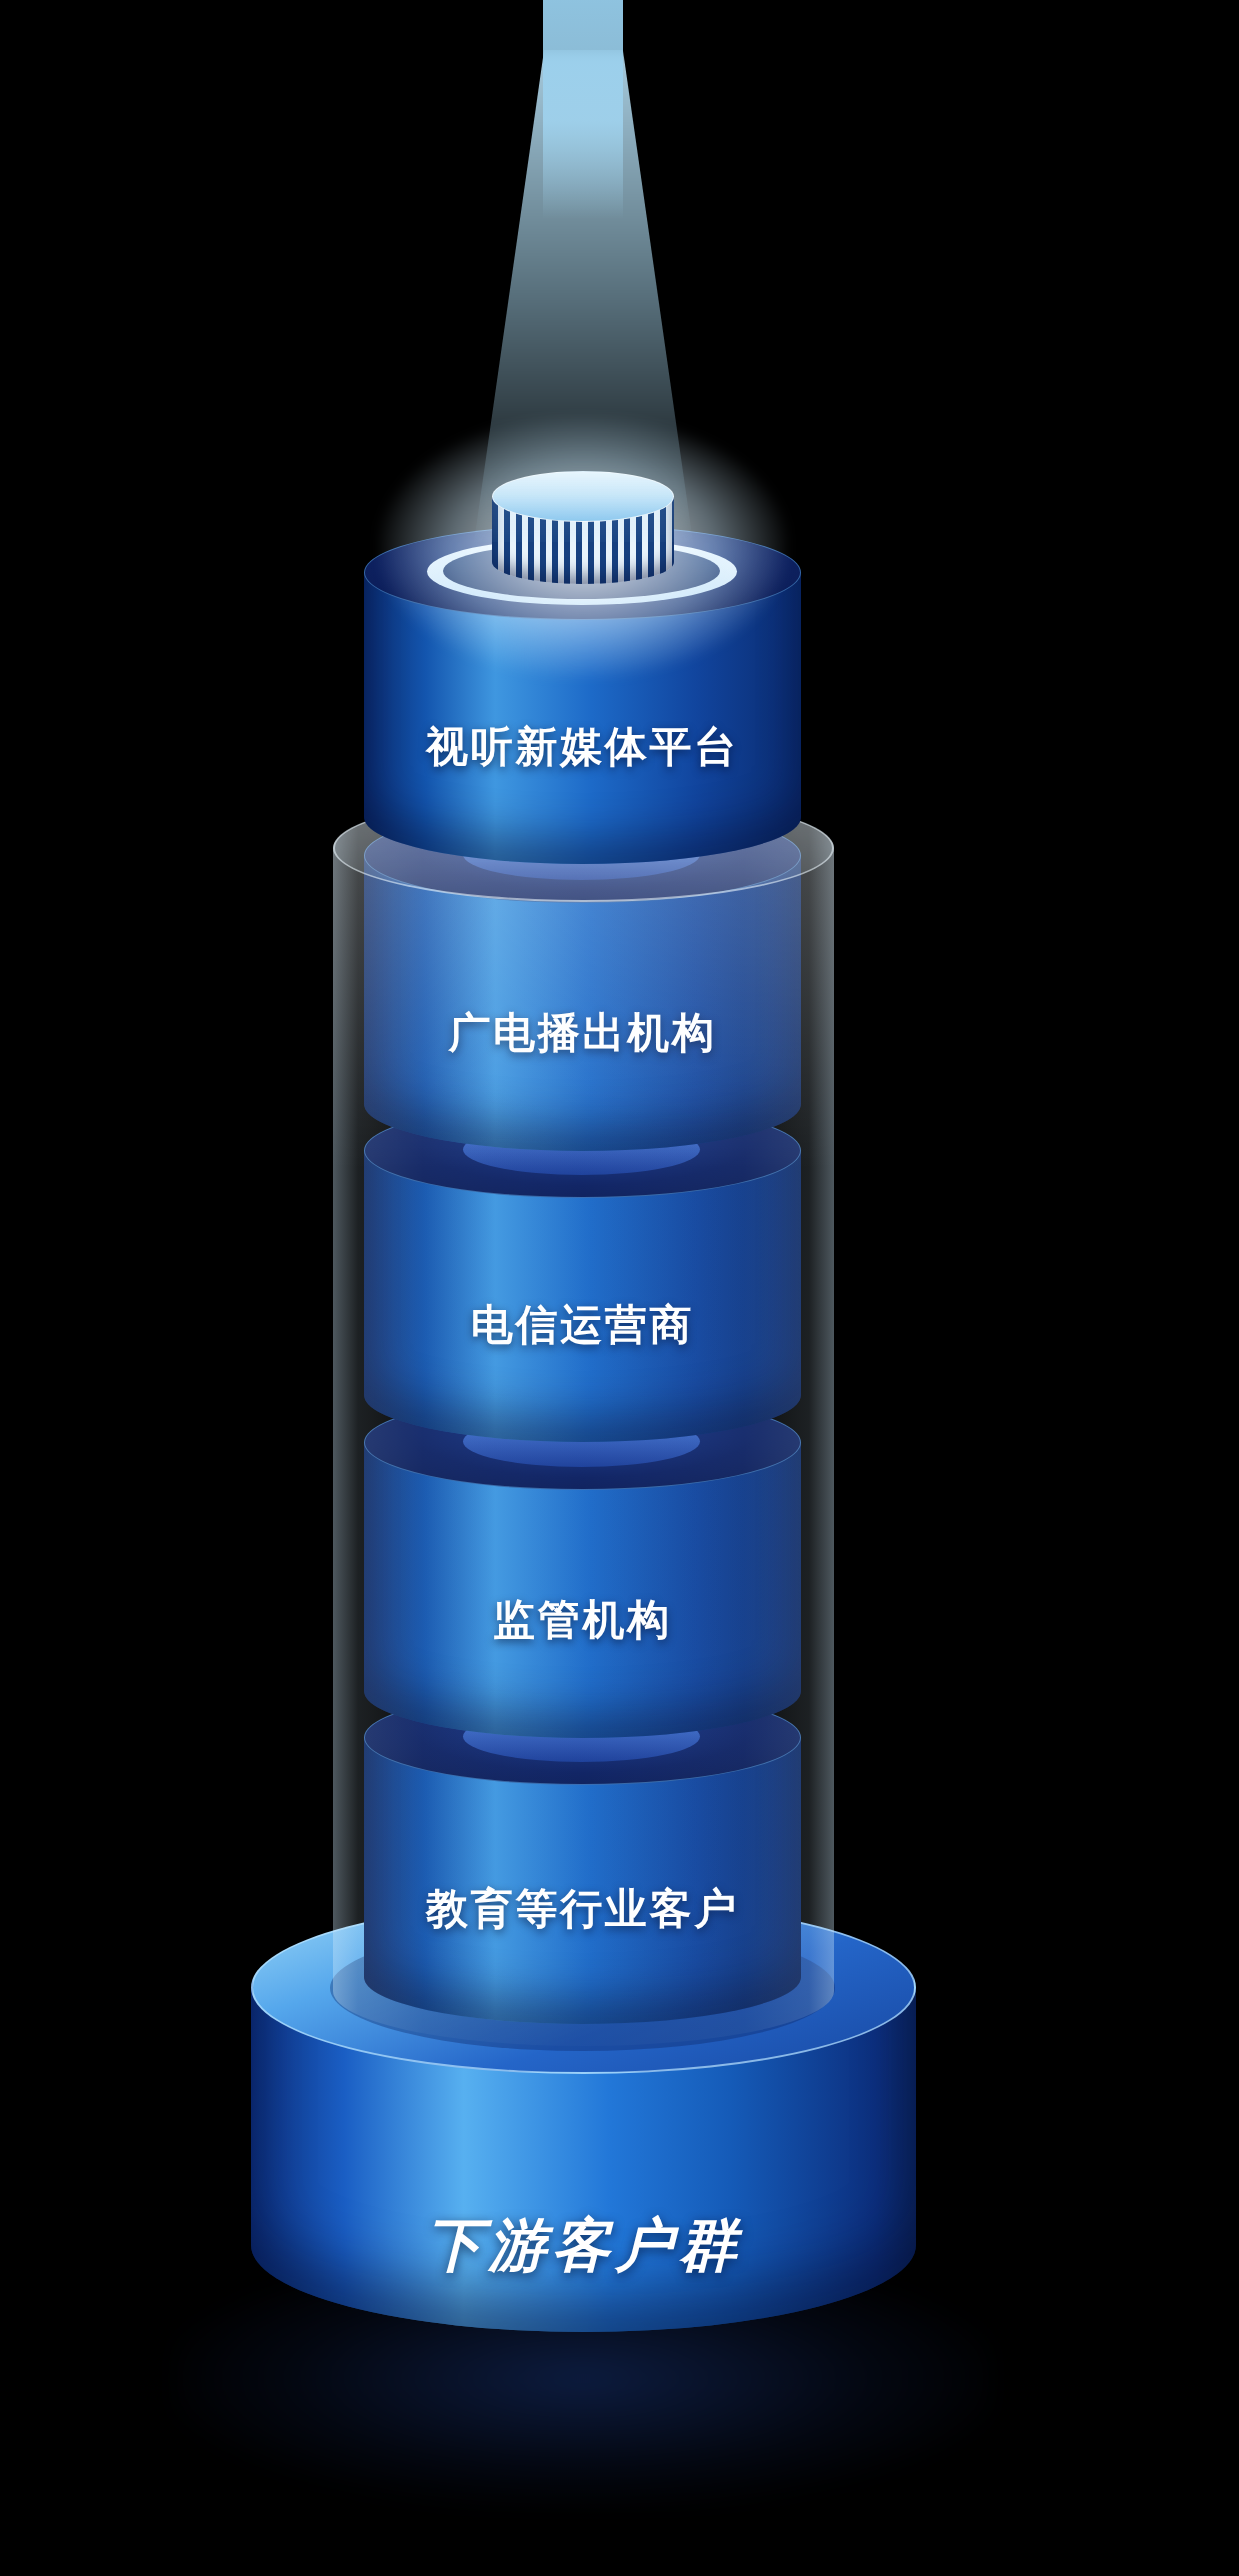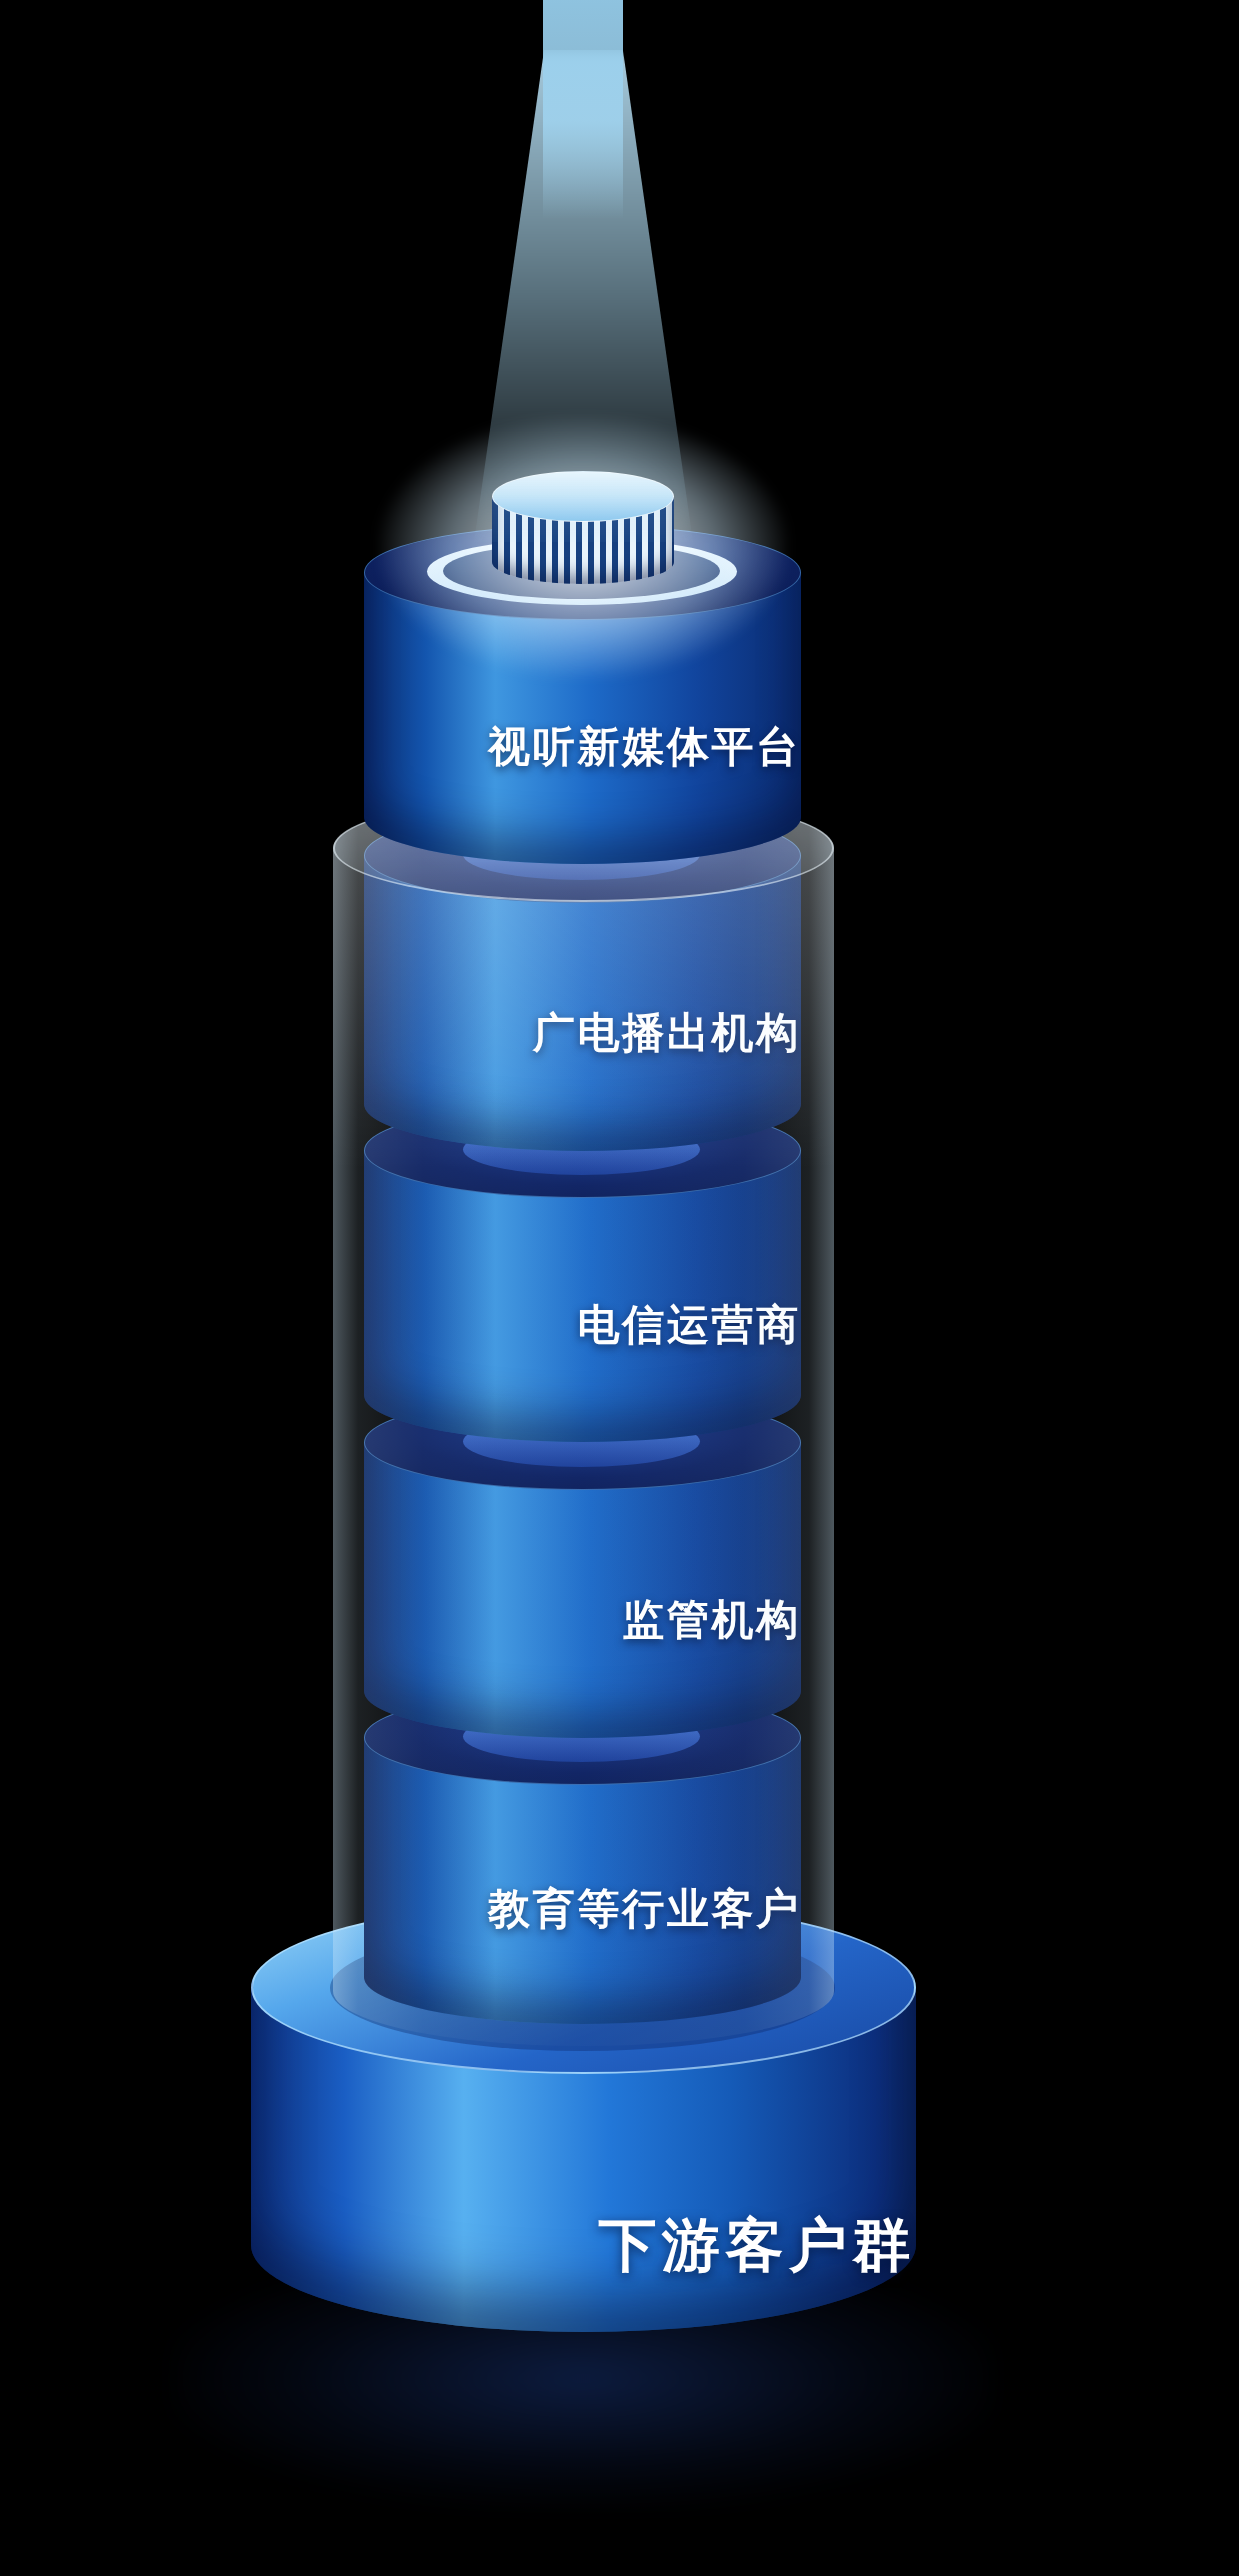--- a/index.html
+++ b/index.html
@@ -118,21 +118,21 @@
     background: linear-gradient(180deg, #ffffff, #cfe6f8);
   }
   .mouth-hole {
     position: absolute; left: 78px; top: 17.3px; width: 277px; height: 56px;
     border-radius: 50%;
     background: linear-gradient(180deg, #12306f, #0a1c50);
   }
   .cyl-label {
     position: absolute; left: 0; width: 100%; top: 60%;
     transform: translateY(-50%);
-    text-align: right; color: #fff;
+    text-align: center; color: #fff;
     font-size: 42px; font-weight: bold; letter-spacing: 2.7px;
     text-shadow: 0 2.7px 9px rgba(0,15,50,0.65);
   }
 
   
   .base { position: absolute; left: 251px; top: 1988px; width: 665px; height: 344px; z-index: 20; }
   .base-body {
     position: absolute; inset: 0;
     background: linear-gradient(90deg,
       #0c2f7e 0%, #1a5ec4 14%, #57b0f0 32%, #2277d8 54%, #155bb8 72%, #0c2f7e 94%, #0a2460 100%);
@@ -146,23 +146,24 @@
     border: 2.7px solid rgba(185,228,255,0.7);
     box-sizing: border-box;
   }
   .base-top-inner {
     position: absolute; left: 77px; top: 22px; width: 505px; height: 126px;
     border-radius: 50%;
     background: rgba(12,34,96,0.35);
   }
   .base-label {
     position: absolute; left: 0; width: 100%; top: 219px;
-    text-align: right; color: #fff;
+    text-align: center; color: #fff;
     font-size: 58px; font-weight: bold; letter-spacing: 5.5px;
     text-shadow: 0 2.7px 11px rgba(0,15,50,0.7);
+    font-style: italic;
   }
 
   .floor-shadow {
     position: absolute; left: 173px; top: 2251px; width: 820px; height: 255px;
     background: radial-gradient(ellipse at center,
       rgba(25,55,125,0.5) 0%, rgba(12,25,60,0.28) 50%, rgba(0,0,0,0) 75%);
     filter: blur(11px);
     z-index: 10;
   }
 </style>

